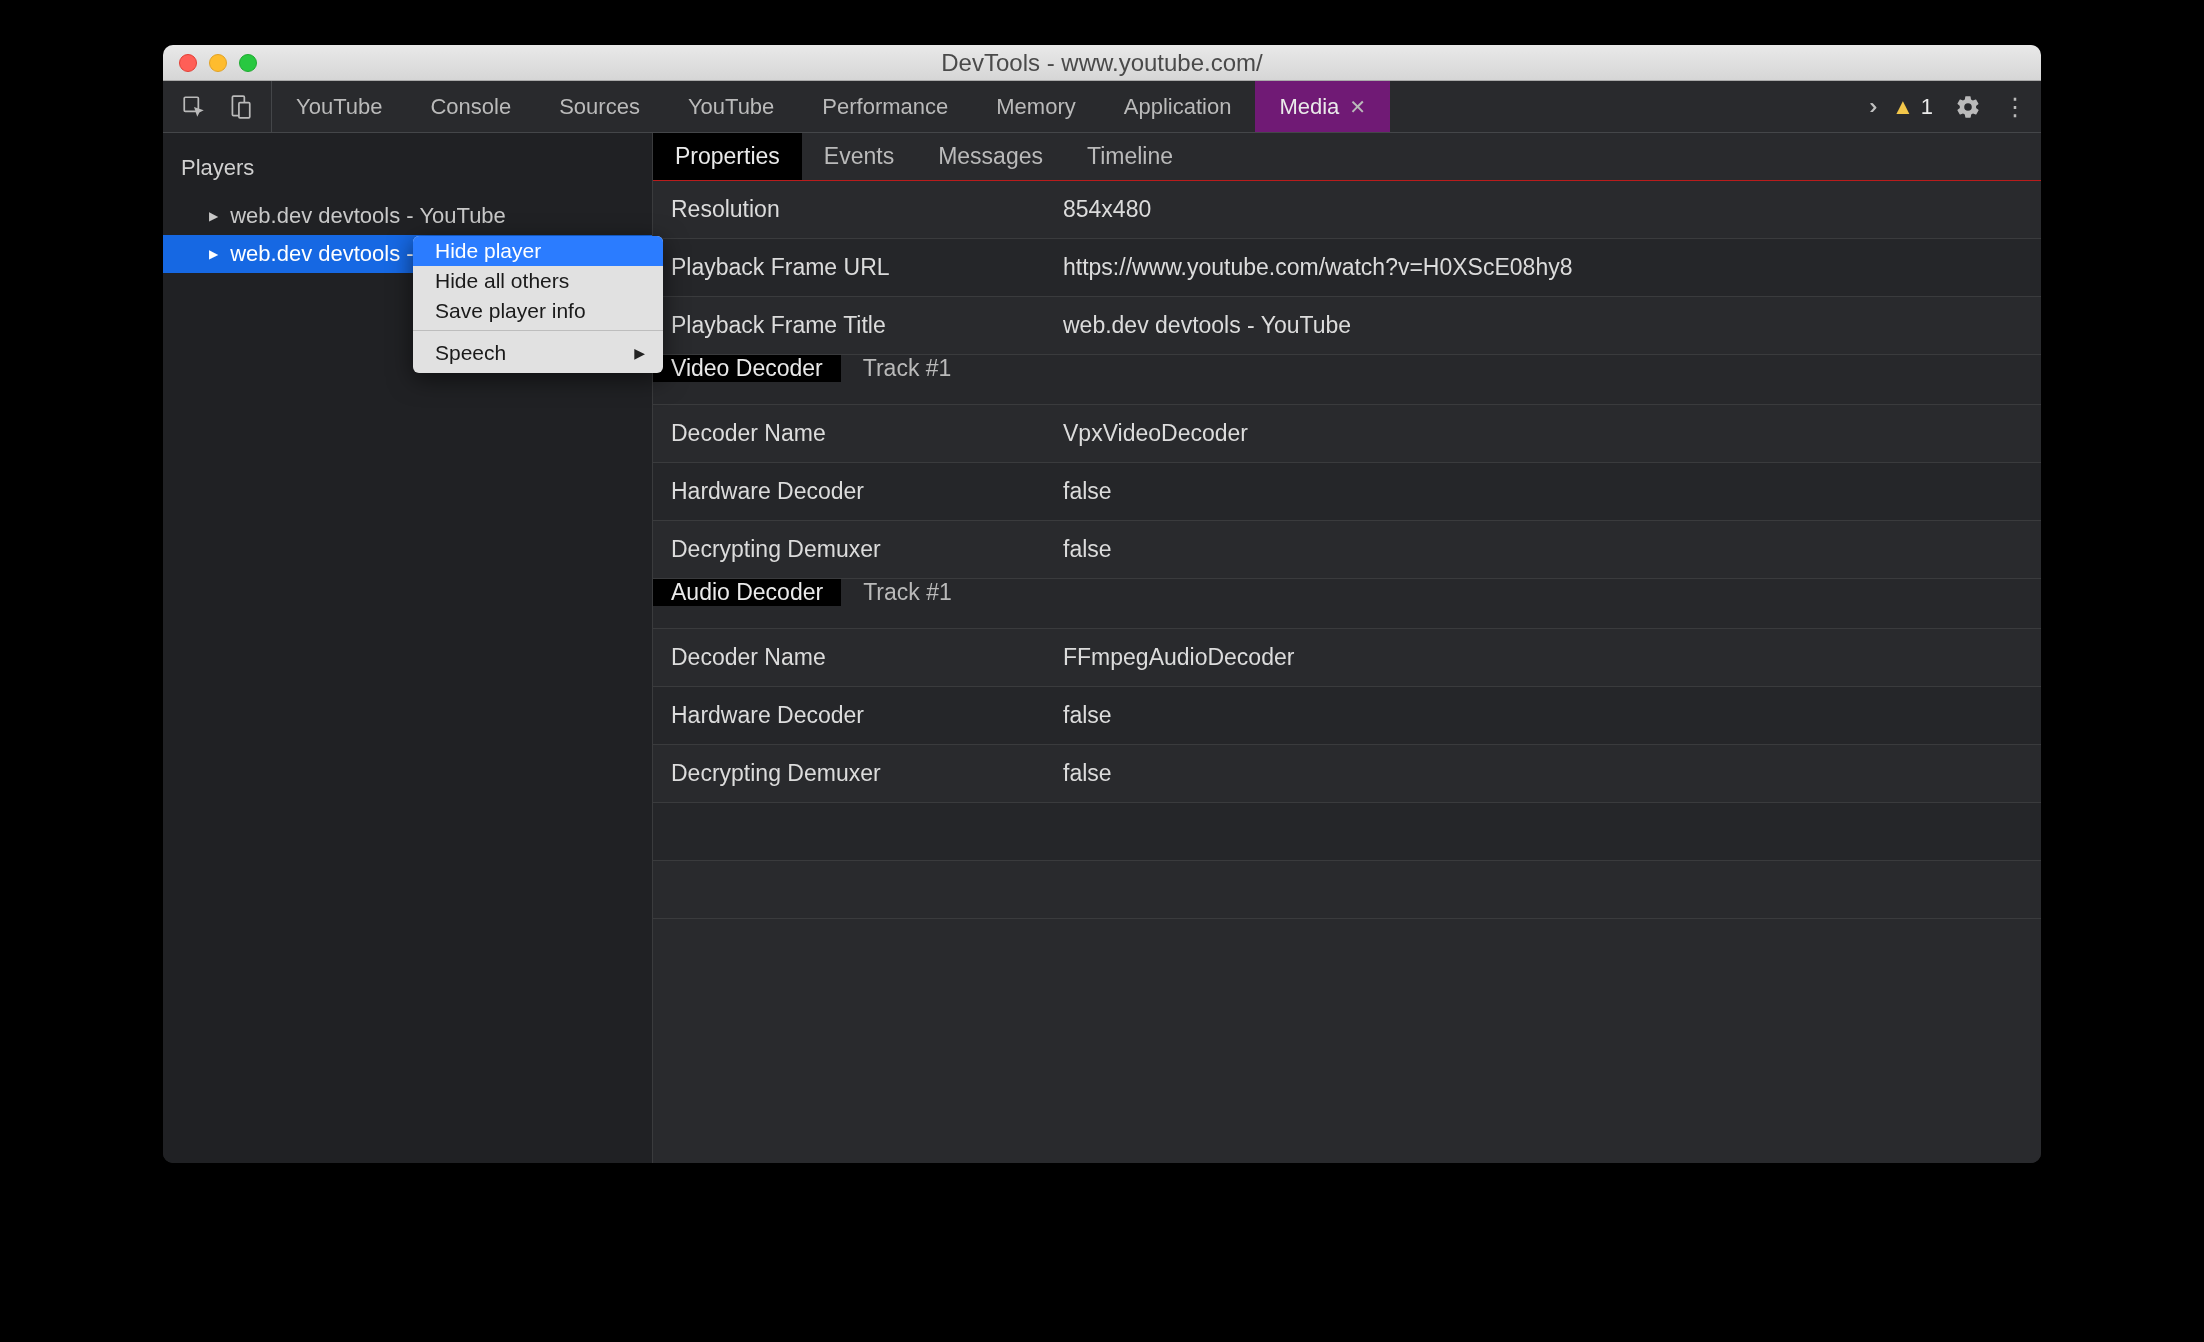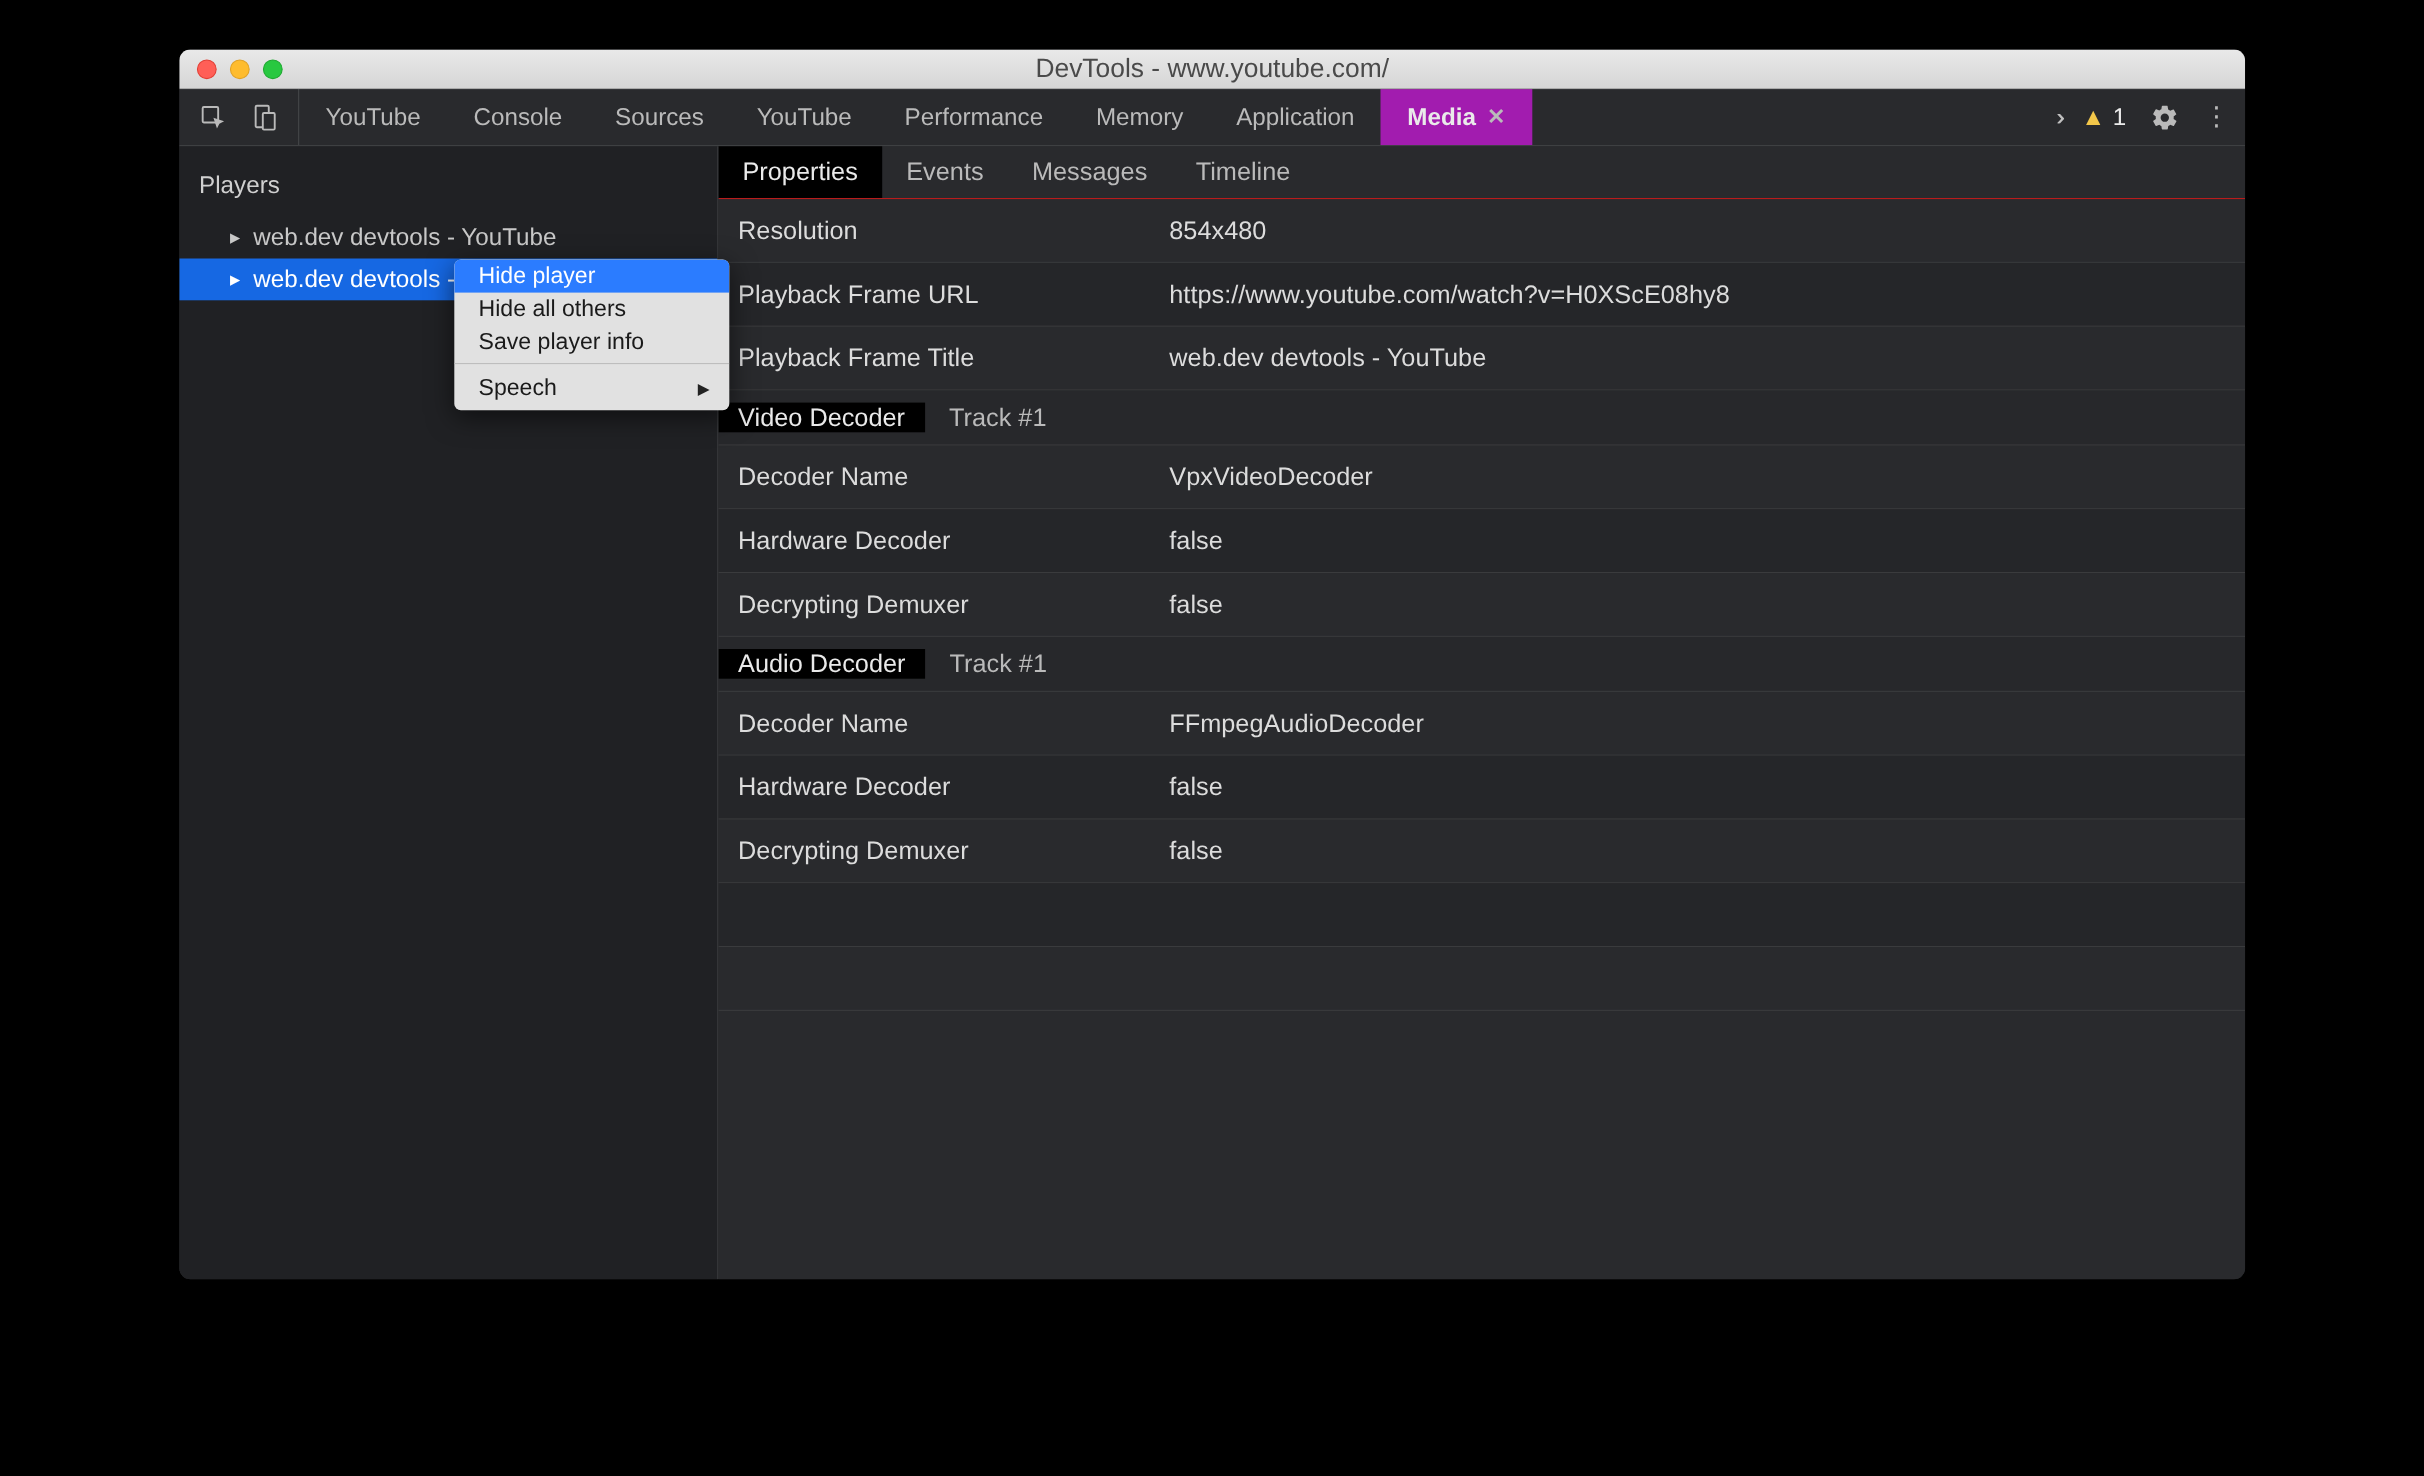--- a/index.html
+++ b/index.html
@@ -73,23 +73,22 @@
     }
     .tab-strip .tab {
       display: flex;
       align-items: center;
       padding: 0 24px;
       color: #bababa;
       cursor: default;
       white-space: nowrap;
     }
     .tab-strip .tab.active {
-      background: #a21caf;
+      background: #701a75;
       color: #eaeaea;
-      font-weight: bold;
     }
     .tab-close {
       margin-left: 10px;
       color: #bababa;
       font-size: 20px;
     }
     .toolbar-right {
       display: flex;
       align-items: center;
       padding: 0 14px;
@@ -209,21 +208,21 @@
       width: 410px;
       padding-left: 18px;
       color: #dcdcdc;
     }
     .prop-row .v {
       flex: 1;
       color: #dcdcdc;
     }
     .section-header {
       display: flex;
-      align-items: center;
+      align-items: flex-start;
       height: 50px;
       border-bottom: 1px solid #3a3b3d;
       background: #27282b;
     }
     .section-header .pill {
       background: #000;
       color: #eaeaea;
       padding: 0 18px;
       display: flex;
       align-items: center;

